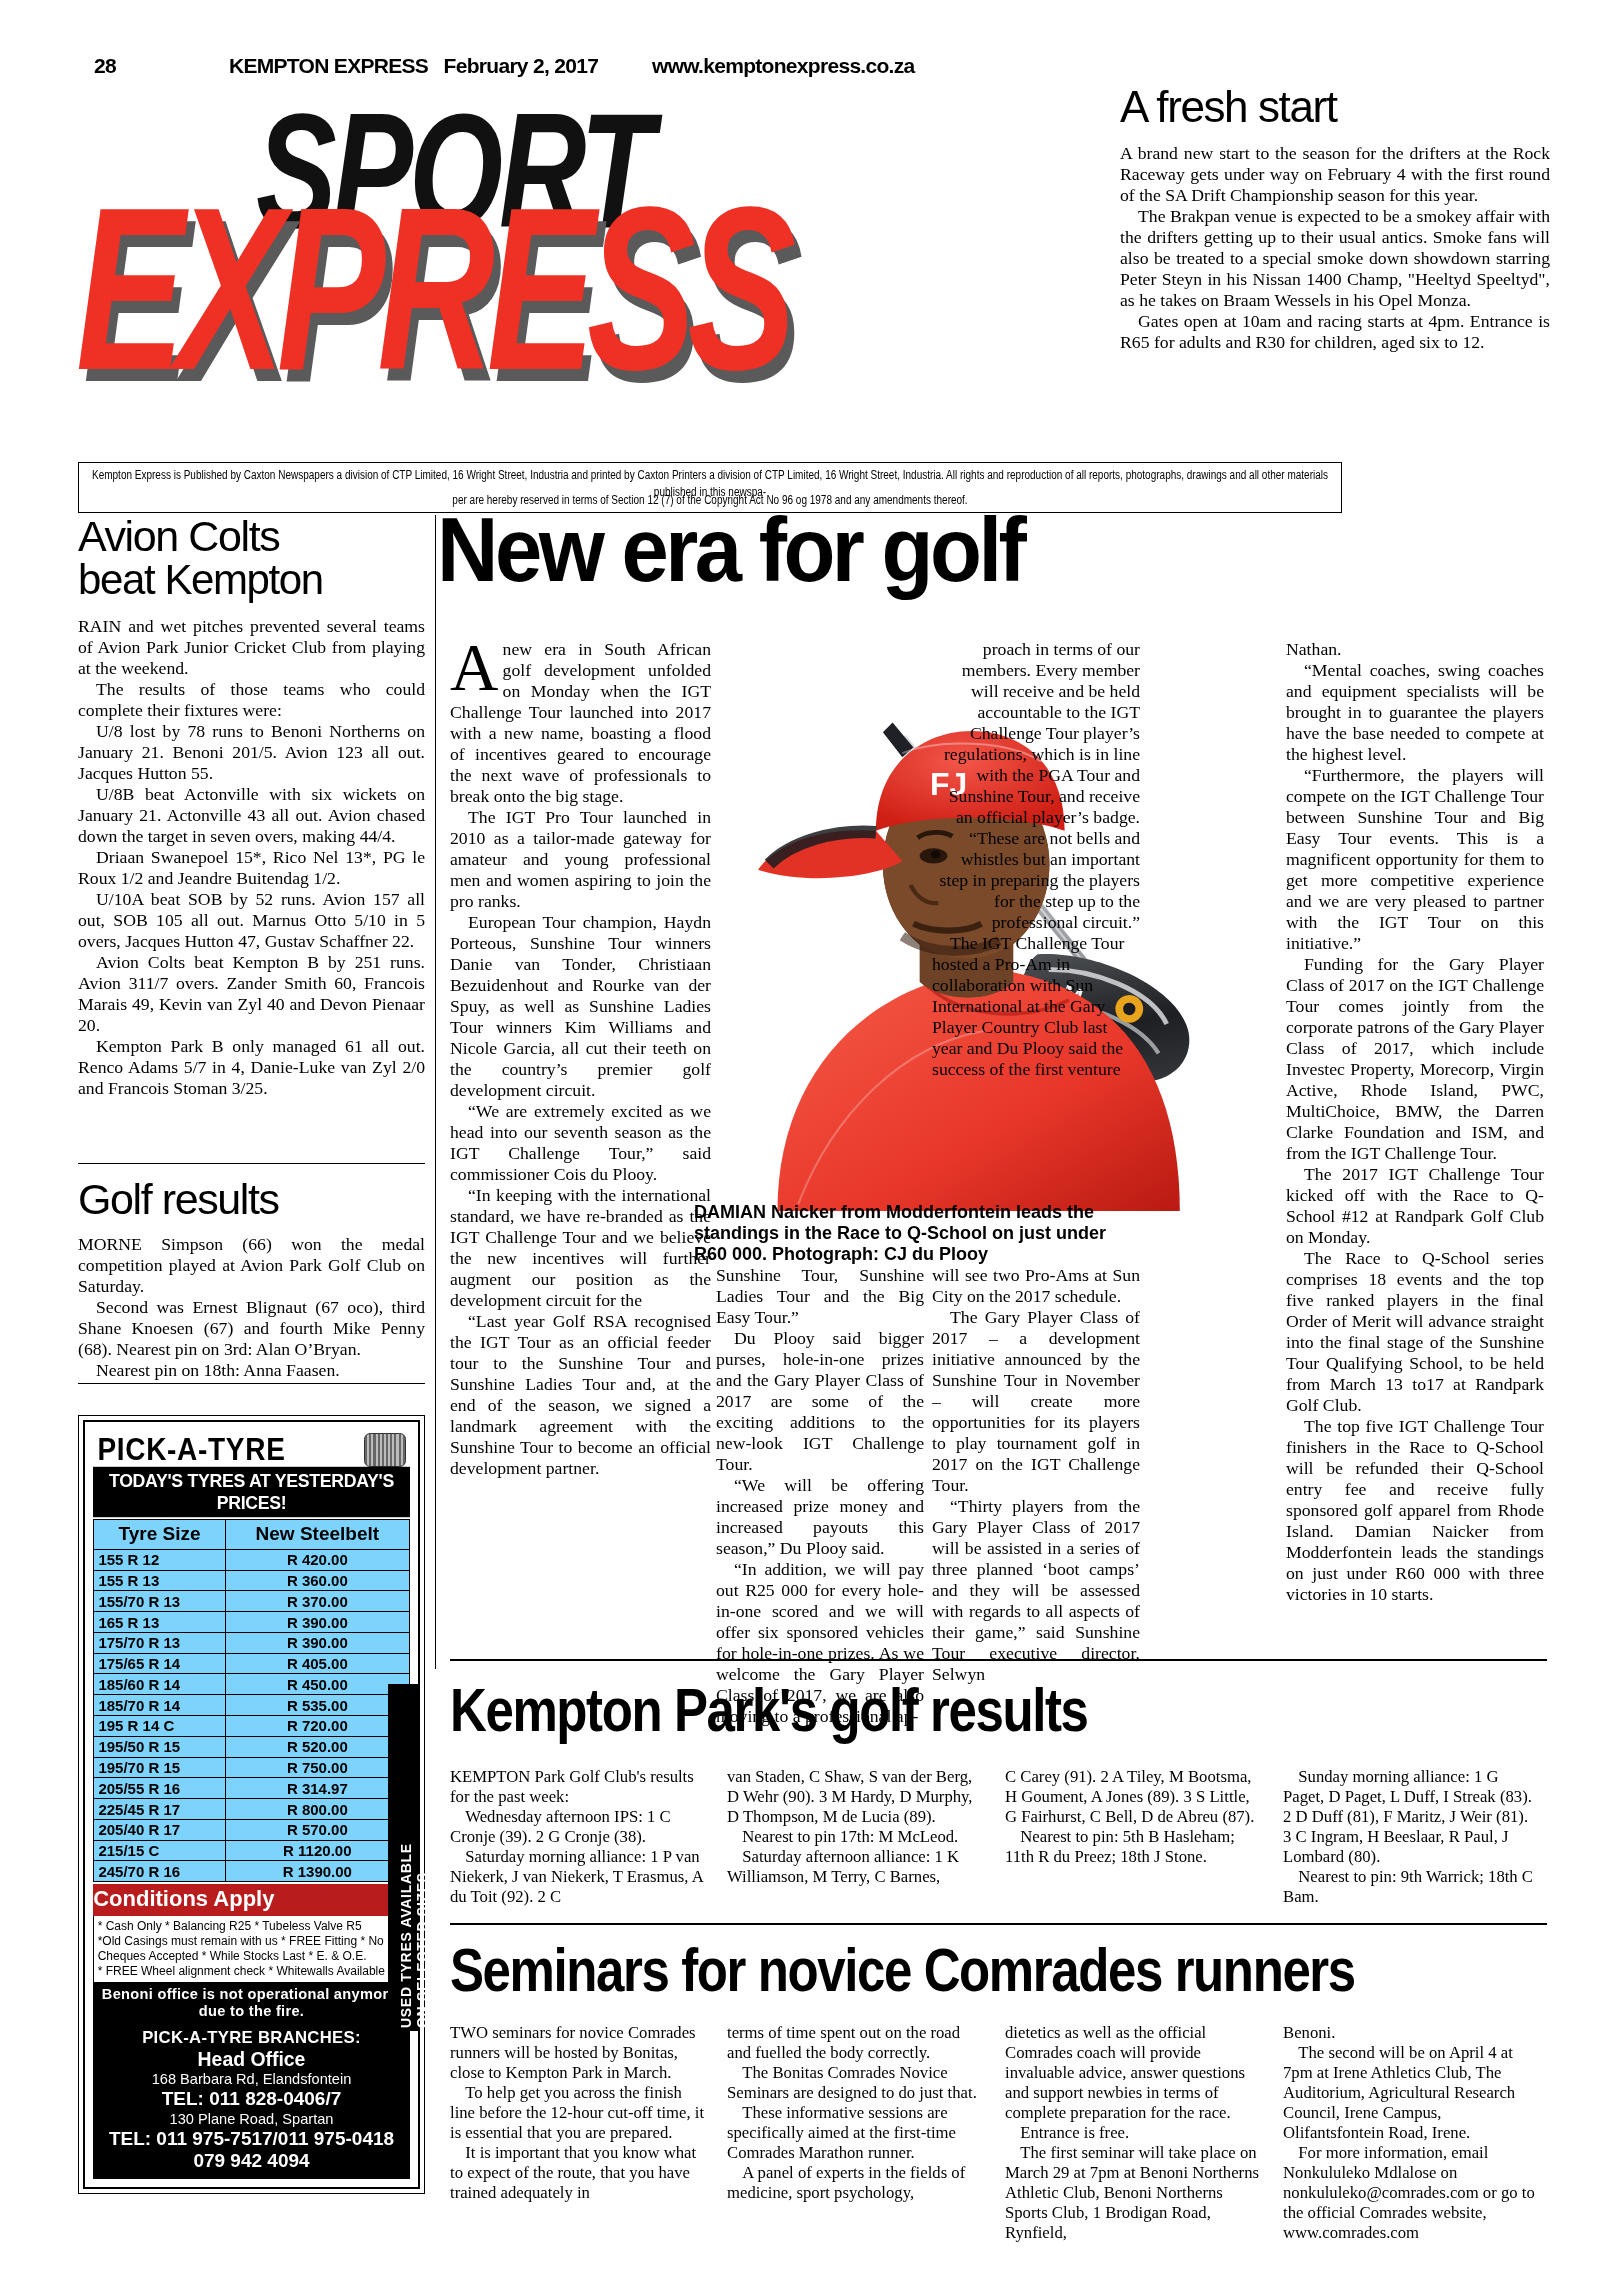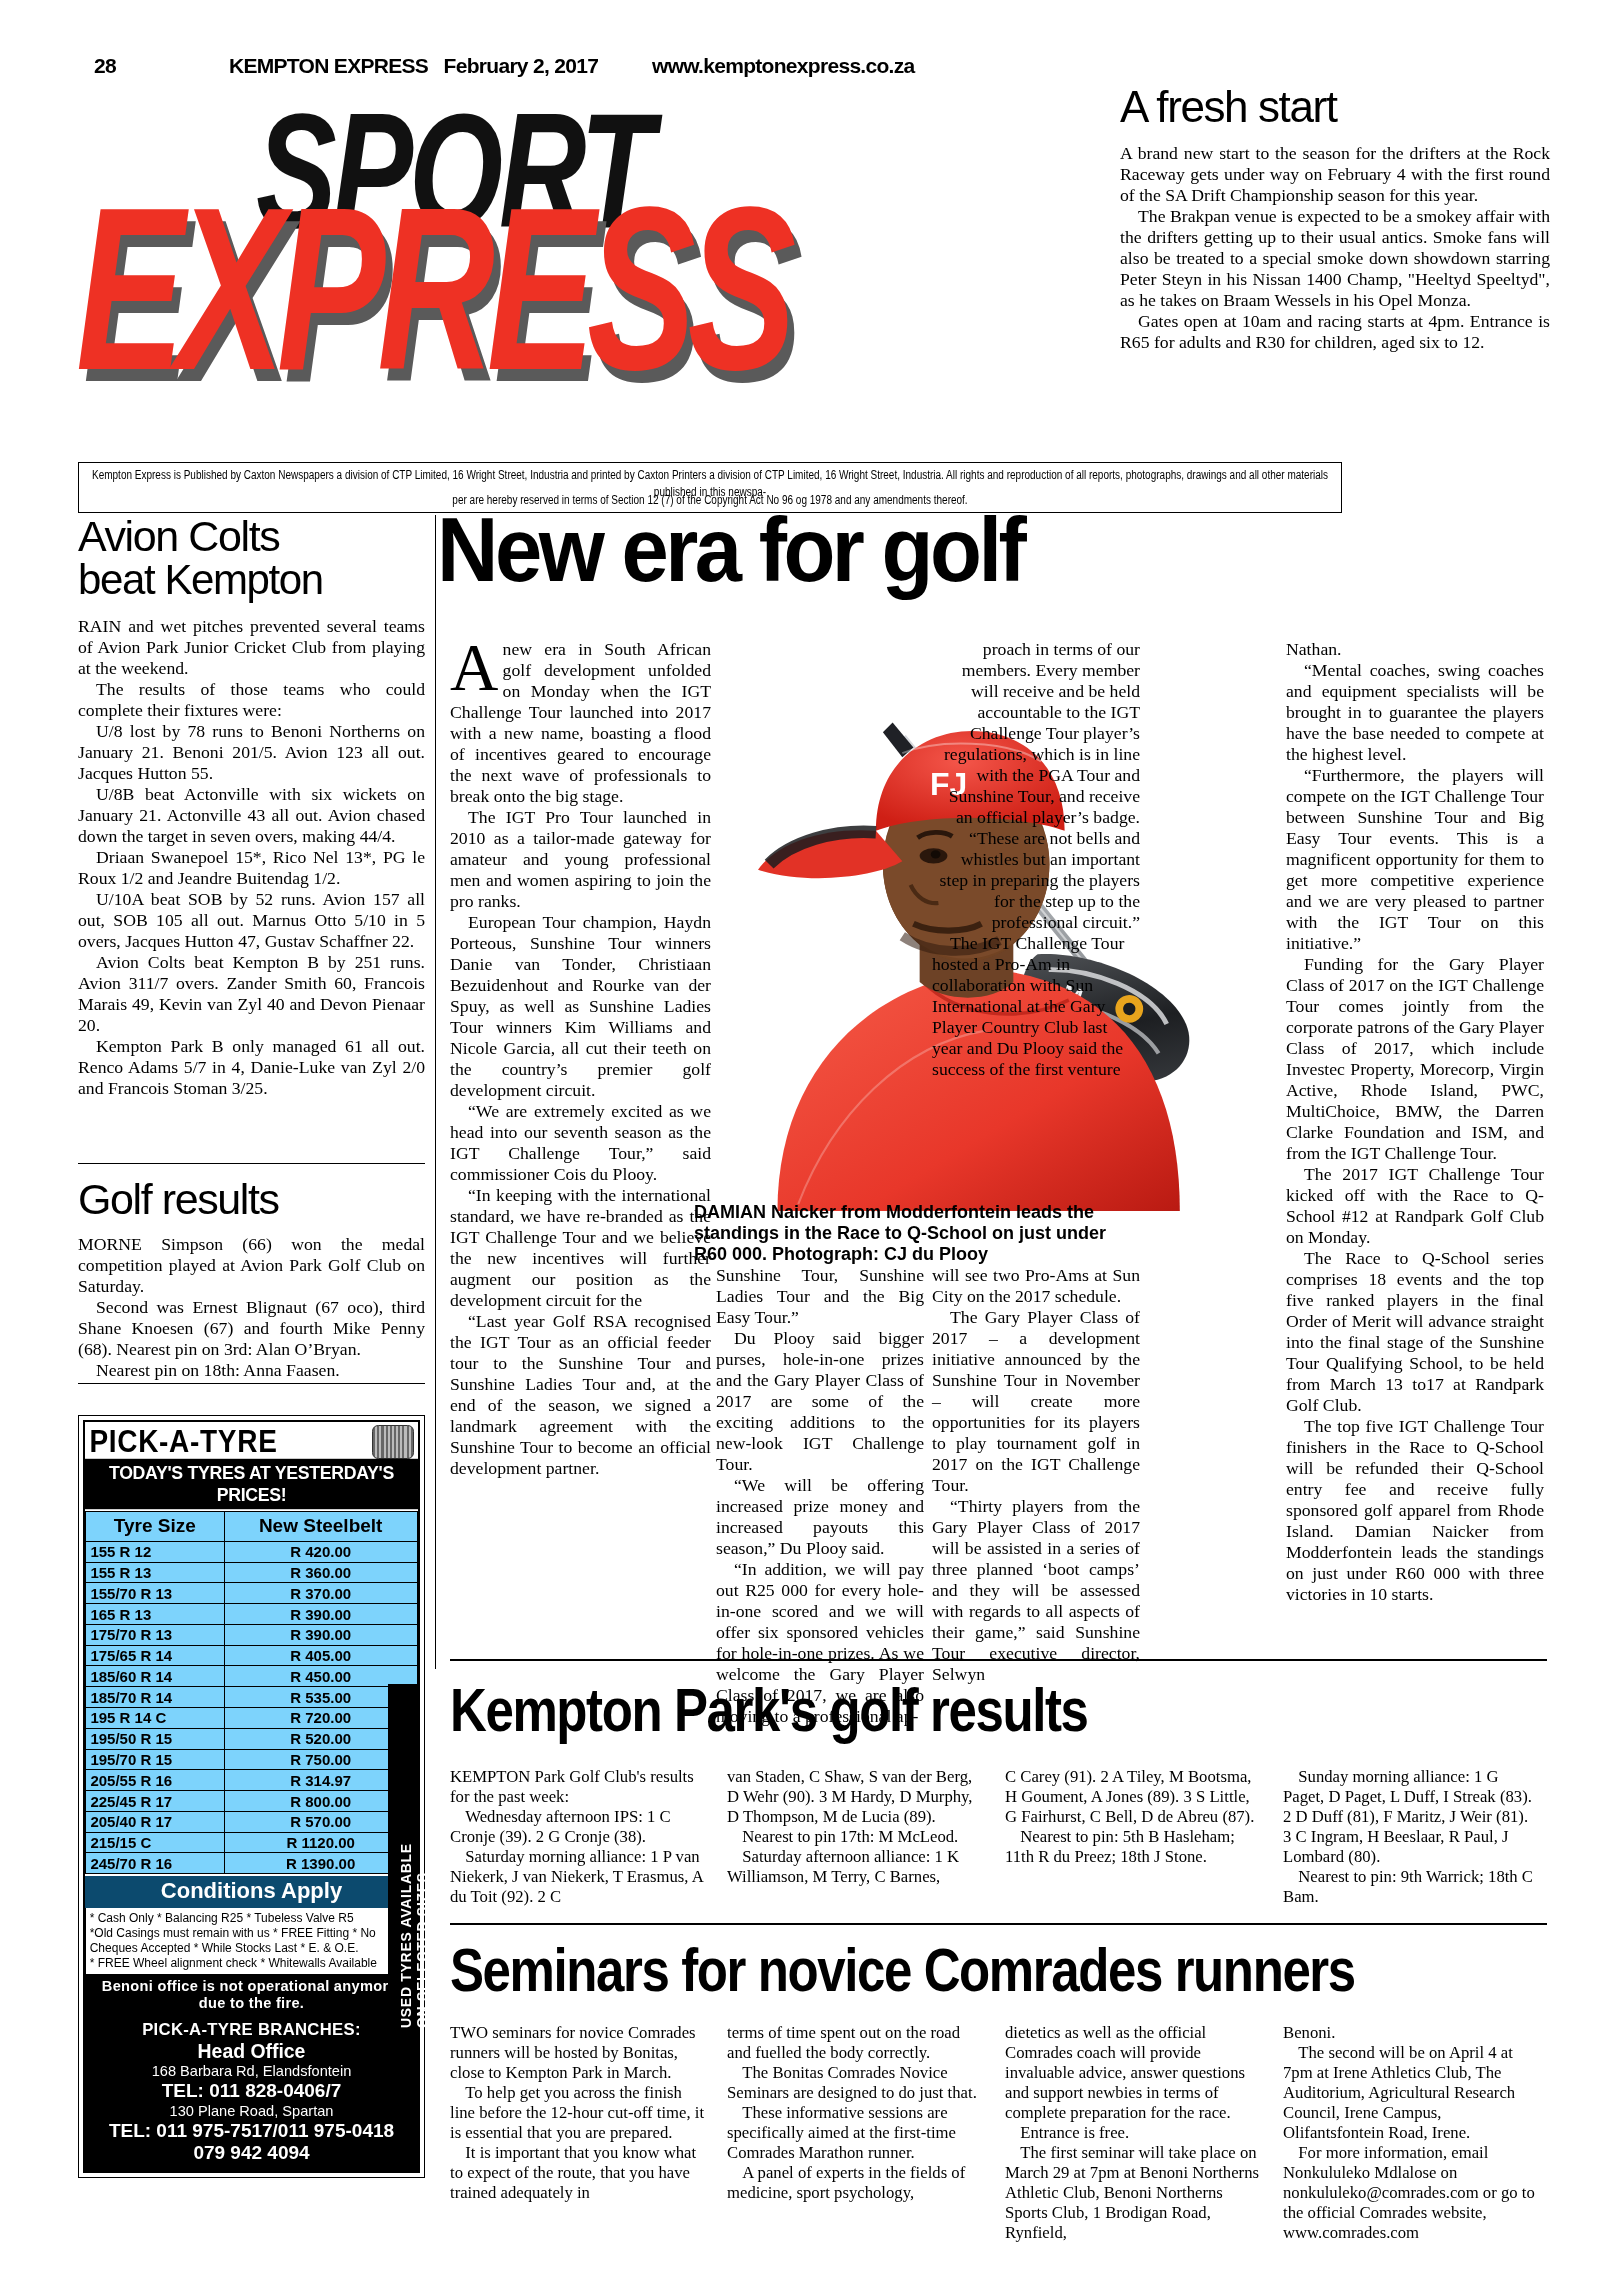--- a/index.html
+++ b/index.html
@@ -49,38 +49,38 @@
   .lcol h1{margin:0;font-family:"Liberation Sans",sans-serif;font-weight:normal;
     font-size:43px;line-height:43px;letter-spacing:-1.4px;}
   .lcol h1.small{font-size:42px;}
   .body-text p{margin:0;font-size:17.7px;line-height:21px;text-align:justify;}
   .body-text p.ind{text-indent:18px;}
   .lcol .sp{height:15.3px;}
 
   
   .ad{position:absolute;left:78px;top:1415px;width:347px;border:1.4px solid #000;
     background:#fff;box-sizing:border-box;padding:4.2px;}
-  .ad-inner{border:2.8px solid #000;padding:0;}
+  .ad-inner{border:2.8px solid #000;padding:8px;}
   .ad-logo{background:#fff;padding:2.8px 4.2px 1.4px 4.2px;display:flex;align-items:center;justify-content:space-between;}
   .ad-logo .word{font-family:"Liberation Sans",sans-serif;font-weight:bold;font-size:28px;
     letter-spacing:0.7px;transform:scaleY(1.15);transform-origin:left center;}
   .tyre-ico{width:40px;height:32px;border-radius:6.2px;background:
     repeating-linear-gradient(90deg,#666 0 2.1px,#bbb 2.1px 4.2px);border:1.4px solid #333;}
   .ad-slogan{background:#000;color:#fff;font-family:"Liberation Sans",sans-serif;
     font-weight:bold;font-size:17.7px;text-align:center;padding:2.8px 0 3.5px 0;letter-spacing:-0.3px;
     transform:scaleY(1.05);}
   .ad-table{width:100%;border-collapse:collapse;background:#7dd3fc;margin-top:2.1px;}
   .ad-table th{font-family:"Liberation Sans",sans-serif;font-weight:bold;font-size:19px;
     border:1.4px solid #000;padding:3.5px 1.4px;text-align:center;}
   .ad-table td{font-family:"Liberation Sans",sans-serif;font-weight:bold;font-size:15px;
     border:1.4px solid #000;padding:1.4px 4.2px;}
   .ad-table td.sz{text-align:left;}
   .ad-table td.pr{text-align:center;}
-  .ad-cond{background:#0c4a6e;color:#fff;font-family:"Liberation Sans",sans-serif;font-weight:bold;
-    font-size:22px;text-align:center;padding:2.1px 0 3.5px 0;margin-top:2.1px;}
+  .ad-cond{background:#b91c1c;color:#fff;font-family:"Liberation Sans",sans-serif;font-weight:bold;
+    font-size:22px;text-align:left;padding:2.1px 0 3.5px 0;margin-top:2.1px;}
   .ad-fine{background:#fff;color:#000;font-family:"Liberation Sans",sans-serif;font-size:12px;
     line-height:15px;padding:2.8px 3.5px;border-left:1.4px solid #000;border-right:1.4px solid #000;}
   .ad-foot{background:#000;color:#fff;text-align:center;font-family:"Liberation Sans",sans-serif;
     padding:4.2px 2.8px 7px 2.8px;}
   .ad-foot .b1{font-weight:bold;font-size:14.6px;line-height:17.4px;letter-spacing:0.3px;}
   .ad-foot .b2{font-weight:bold;font-size:16.7px;line-height:21px;margin-top:6.2px;letter-spacing:0.3px;}
   .ad-foot .b3{font-weight:bold;font-size:19.4px;line-height:22px;}
   .ad-foot .b4{font-size:14.6px;line-height:18px;}
   .ad-foot .b5{font-weight:bold;font-size:19px;line-height:22px;}
   .ad-side{position:absolute;right:5.6px;top:268px;width:30.5px;height:347px;background:#000;

